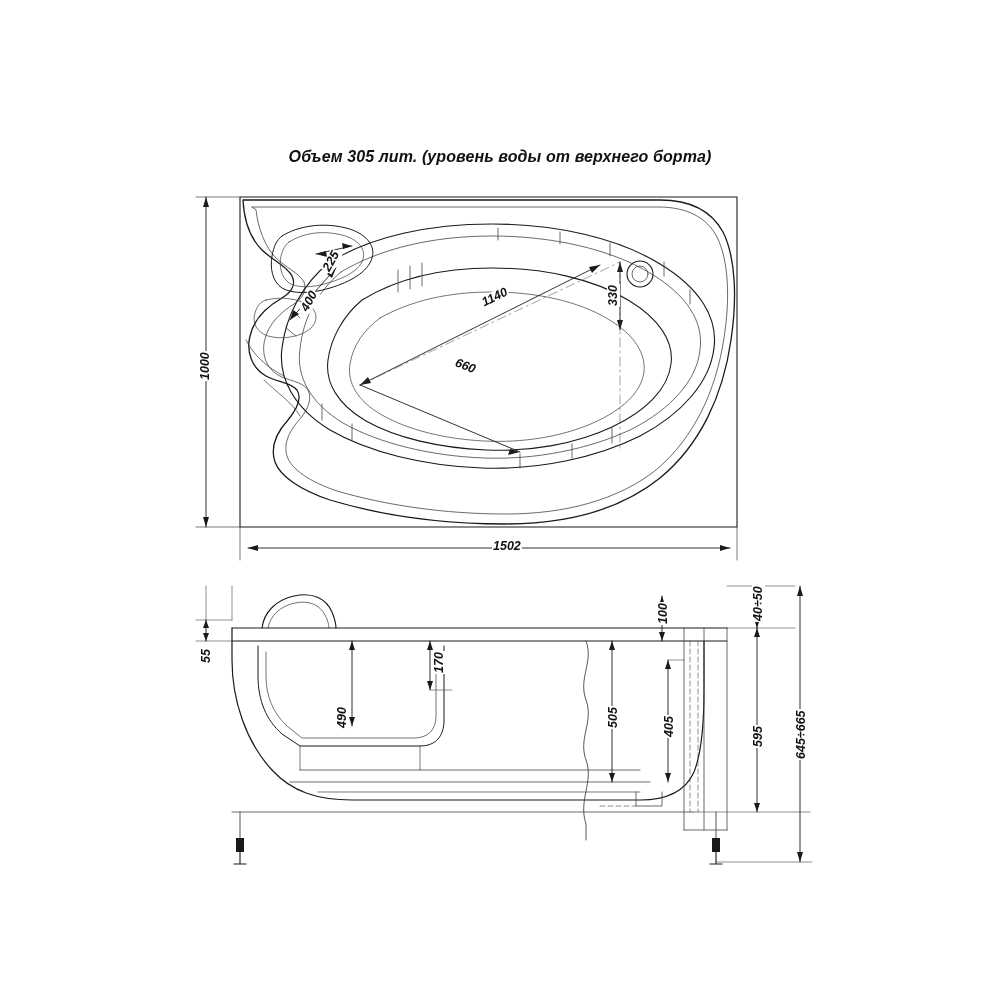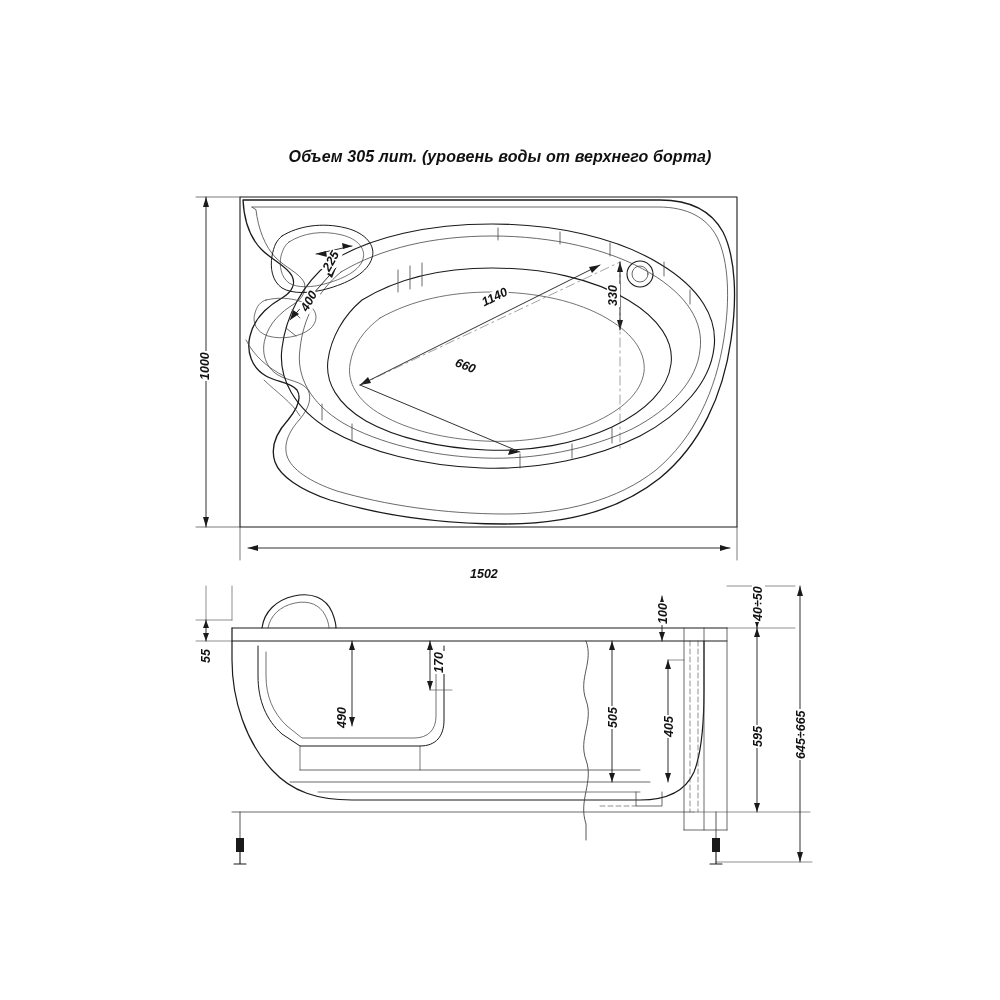--- a/index.html
+++ b/index.html
@@ -252,21 +252,21 @@
   <div class="dim rot-slant" style="left:298px; top:308px;">400</div>
 
   <div class="dim" style="left:479px; top:298px; transform:rotate(-26deg); transform-origin:left top;">1140</div>
 
   <div class="dim rot90" style="left:607px; top:307px;">330</div>
 
   <div class="dim" style="left:457px; top:356px; transform:rotate(22deg); transform-origin:left top;">660</div>
 
   <div class="dim rot90" style="left:199px; top:381px;">1000</div>
 
-  <div class="dim" style="left:469px; top:540px;margin-top:28px;">1502</div>
+  <div class="dim" style="left:492px; top:540px;">1502</div>
 
   <div class="dim rot90" style="left:200px; top:664px;">55</div>
 
   <div class="dim rot90" style="left:336px; top:729px;">490</div>
 
   <div class="dim rot90" style="left:433px; top:674px;">170</div>
 
   <div class="dim rot90" style="left:657px; top:625px;">100</div>
 
   <div class="dim rot90" style="left:607px; top:729px;">505</div>

